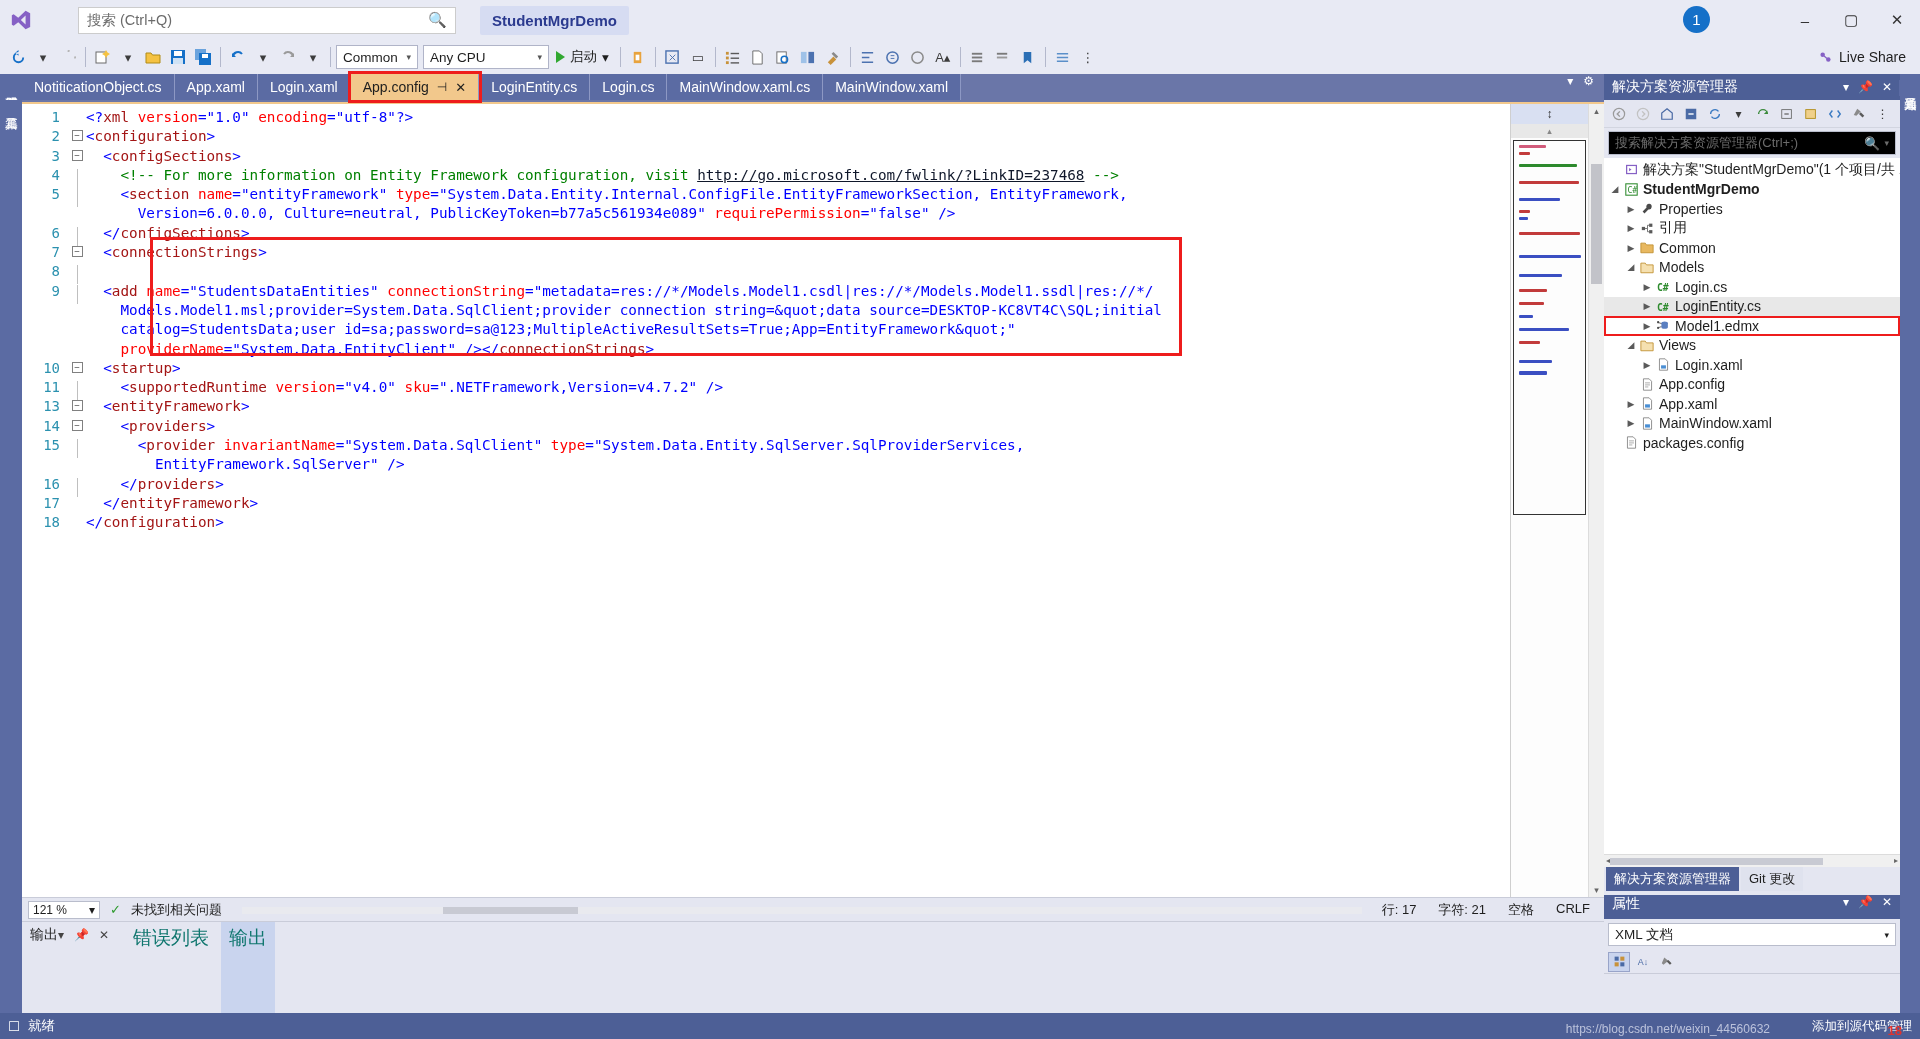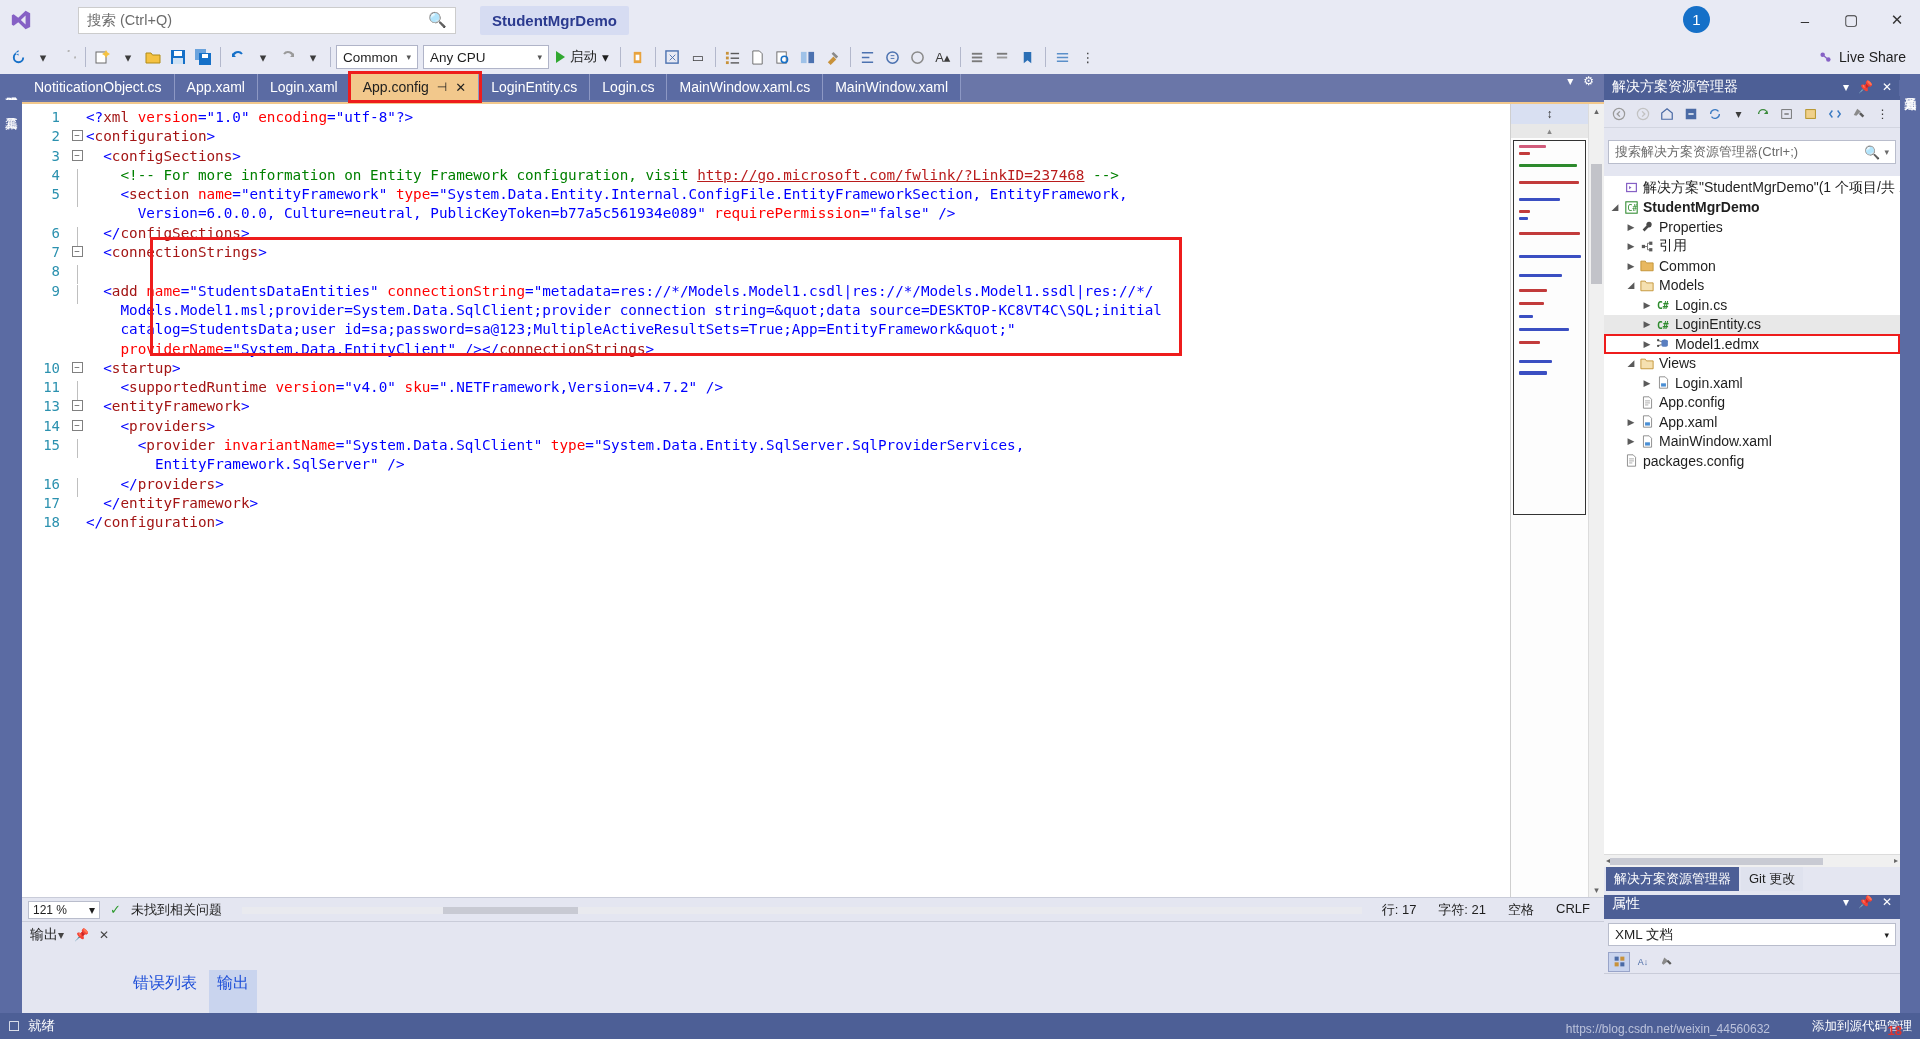--- a/index.html
+++ b/index.html
@@ -93,21 +93,21 @@
   .cline.tall { height: auto; }
   .gutter-num { width: 46px; text-align: right; padding-right: 8px; color: #2b91af; flex: 0 0 46px; font-size:14px; }
   .fold { width: 18px; flex: 0 0 18px; display:flex; align-items:flex-start; justify-content:center; padding-top:3px; }
   .foldbox { width: 11px; height: 11px; border: 1px solid #808080; background:#fff; color:#555; font-size:9px; line-height:9px; text-align:center; }
   .ctext { flex: 1; min-width: 0; }
   .k-tag { color: #a31515; }
   .k-br  { color: #0000ff; }
   .k-attr{ color: #ff0000; }
   .k-val { color: #0000ff; }
   .k-cmt { color: #008000; }
-  .k-lnk { color: #b91c1c; text-decoration: underline; }
+  .k-lnk { color: #0f172a; text-decoration: underline; }
   .k-pi  { color: #a31515; }
 
   .redbox {
     position: absolute; border: 3px solid #ee1c1c; pointer-events: none; z-index: 20;
   }
 
   
   .minimap { width: 78px; background: #fdfdfd; border-left: 1px solid #cfcfcf; flex: 0 0 78px; position:relative; }
   .mm-head { height: 20px; background: #d9e0f2; display:flex; align-items:center; justify-content:center; color:#333; font-size:12px;}
   .mm-sub { height: 14px; background:#e8e8e8; display:flex; align-items:center; justify-content:center; color:#888; font-size:9px;}
@@ -128,35 +128,35 @@
   .edstatus .right { margin-left:auto; display:flex; gap:22px; padding-right: 8px; }
   .hscroll { flex:1; height: 12px; margin: 0 10px; position:relative; }
   .hscroll .htrack { position:absolute; left:0; right:0; top:3px; height:7px; background:#e9eaef; }
   .hscroll .hthumb { position:absolute; left:18%; width:12%; top:3px; height:7px; background:#c8cad3; }
 
   
   .outputpanel { height: 92px; background: #e4e6f1; flex: 0 0 92px; display:flex; flex-direction:row; border-top:1px solid #c9ccd9; }
   .op-title { display:flex; align-items:center; height:26px; padding:0 8px; font-size:14px; color:#1e1e1e; }
   .op-title .ctrls { margin-left:auto; display:flex; gap:10px; color:#444; font-size:12px; }
   .op-tabs { display:flex; gap:4px; padding: 0 8px; }
-  .op-tab { font-size:16px; padding: 3px 8px; color:#1d4ed8;margin-top:48px; }
+  .op-tab { font-size:19px; padding: 3px 8px; color:#0f766e; }
   .op-tab.active { background: #c9d4ee; }
   .op-body { flex:1; background:#e4e6f1; }
 
   
   .rightdock { width: 296px; flex: 0 0 296px; display: flex; flex-direction: column; background:#e4e6f1; }
   .panel-header {
     height: 26px; background: #4d5f96; color: #fff; display:flex; align-items:center;
     padding: 0 8px; font-size: 14px; gap:6px;
   }
   .panel-header .ctrls { margin-left:auto; display:flex; gap:9px; font-size:12px; }
   .se-toolbar { height: 28px; background:#e4e6f1; display:flex; align-items:center; gap:3px; padding:0 4px; border-bottom:1px solid #d2d5e0;}
   .se-tb { width:21px; height:21px; display:flex; align-items:center; justify-content:center; font-size:12px; color:#3c3c3c;}
   .se-search {
-    height: 24px; margin: 12px 4px; background:#ffffff; border:1px solid #b9bdcc; display:flex; align-items:center;
+    height: 24px; margin: 3px 4px; background:#000000; border:1px solid #b9bdcc; display:flex; align-items:center;
     padding:0 6px; font-size:13px; color:#6b6b6b;
   }
   .se-search .sv { flex:1; }
   .tree { flex:1; background:#fff; overflow:hidden; font-size:14px; color:#1e1e1e; padding-top:2px; }
   .tnode { display:flex; align-items:center; height:19.5px; white-space:nowrap; padding-left:4px; position:relative;}
   .tnode.sel { background:#e8e8e8; }
   .tnode.hl { box-shadow: inset 0 0 0 2px #ee1c1c; }
   .tw { width:14px; flex:0 0 14px; text-align:center; font-size:9px; color:#5a5a5a; }
   .ticon { width:18px; flex:0 0 18px; display:flex; align-items:center; justify-content:center; font-size:12px; }
   .tlabel { padding-left:3px; }

